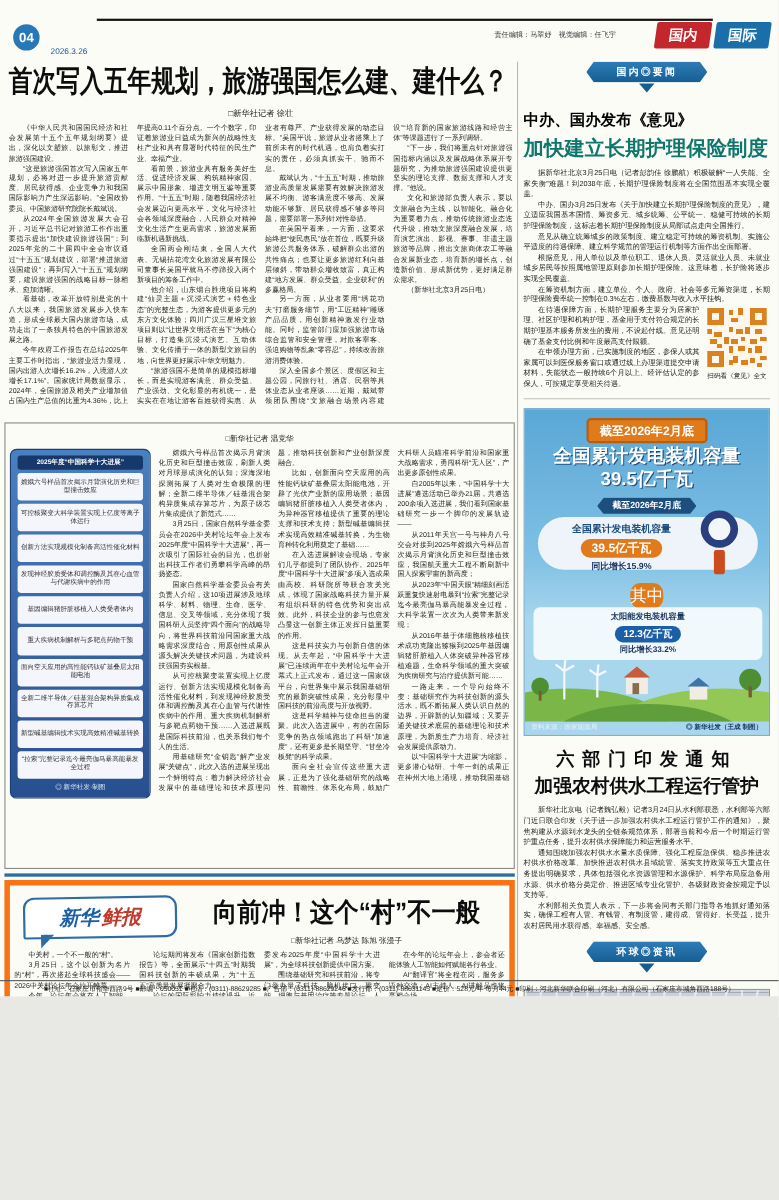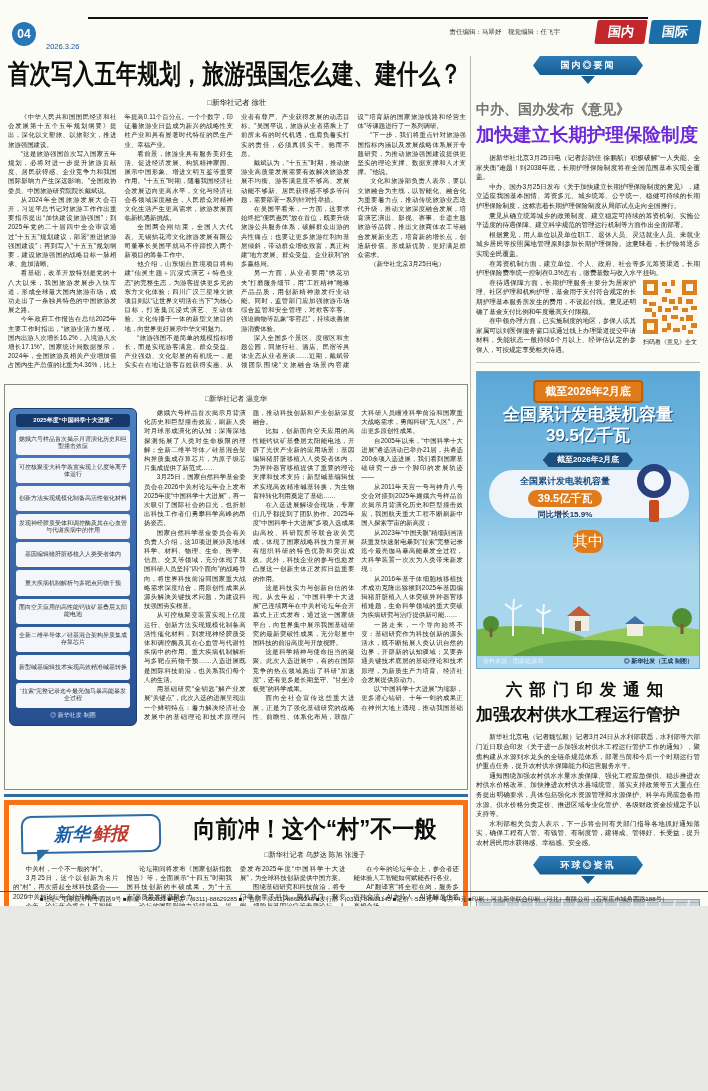--- a/index.html
+++ b/index.html
@@ -59,22 +59,22 @@
   .v-head{margin:4px 0 0 158px;text-align:center;font-size:24px;font-weight:900;color:#0d0d0d;white-space:nowrap;
           transform:scaleX(0.92);transform-origin:center;}
   .v-byline{margin:5px 0 4px 158px;text-align:center;font-size:7px;color:#222;}
   .cols4b{column-count:4;column-gap:8px;column-fill:auto;height:196px;overflow:hidden;}
   
   .right{position:absolute;left:476px;top:56px;width:224px;}
   .ribbon{position:relative;width:110px;margin:0 auto;background:linear-gradient(#2e7cb8,#155e92);
           color:#fff;font-size:9px;font-weight:bold;text-align:center;padding:3px 0;letter-spacing:2px;
           clip-path:polygon(7px 0,calc(100% - 7px) 0,100% 50%,calc(100% - 7px) 100%,7px 100%,0 50%);}
   .ribbon-arrow{width:0;height:0;margin:1px auto 0;border:7px solid transparent;border-top:8px solid #155e92;}
-  .kicker{margin:10px 0 0;font-size:14px;font-weight:bold;color:#737373;}
-  .care-head{margin:3px 0 6px;font-size:18.5px;font-weight:900;color:#6d28d9;white-space:nowrap;}
+  .kicker{margin:10px 0 0;font-size:14px;font-weight:bold;color:#000000;}
+  .care-head{margin:3px 0 6px;font-size:18.5px;font-weight:900;color:#0f766e;white-space:nowrap;}
   .care-body{font-size:6.6px;line-height:9.6px;}
   .qr-wrap{float:right;width:60px;margin:2px 0 0 4px;text-align:center;}
   .qr-cap{font-size:6px;color:#222;margin-top:2px;}
   .hsep{border:none;border-top:1px solid #c4c4bc;margin:8px 0;}
   
   .power{position:relative;width:224px;height:298px;border:1px solid #6fa9cf;
          background:linear-gradient(#5aa7d6 0%,#7fc0e4 45%,#a8d6ec 65%);overflow:hidden;}
   .p-badge{position:absolute;left:50%;top:8px;transform:translateX(-50%);background:#e07b1c;
            border:2px solid #b85e0e;color:#fff;font-size:11px;font-weight:bold;padding:2px 10px;border-radius:4px;white-space:nowrap;}
   .p-title{position:absolute;left:0;top:32px;width:100%;text-align:center;color:#fff;font-weight:900;
@@ -96,21 +96,21 @@
   .p-cell{flex:1;background:rgba(255,255,255,.85);border-radius:6px;text-align:center;padding:4px 2px;}
   .p-cell .lab{font-size:7.5px;font-weight:bold;color:#16335e;}
   .p-cell .val{display:inline-block;background:#1d5fa6;color:#fff;font-size:9px;font-weight:bold;
                padding:1px 8px;border-radius:8px;margin:2px 0;}
   .p-cell .gro{font-size:7.5px;font-weight:bold;color:#16335e;}
   .p-scene{position:absolute;left:0;bottom:12px;width:224px;height:66px;}
   .p-src{position:absolute;left:6px;bottom:2px;font-size:6px;color:#e8f2fa;}
   .p-cred{position:absolute;right:6px;bottom:2px;font-size:6px;color:#16335e;font-weight:bold;}
   
   .water-h1{margin:10px 0 0;text-align:center;font-size:16.5px;font-weight:900;letter-spacing:7px;color:#0d0d0d;white-space:nowrap;}
-  .water-h2{margin:2px 0 6px;text-align:left;font-size:17px;font-weight:900;color:#0d0d0d;white-space:nowrap;}
+  .water-h2{margin:2px 0 6px;text-align:center;font-size:17px;font-weight:900;color:#0d0d0d;white-space:nowrap;}
   .water-body{font-size:6.6px;line-height:9.6px;}
   
   .photo{position:relative;width:224px;height:100px;margin-top:8px;overflow:hidden;border:1px solid #999;
          background:linear-gradient(#cdd3da 0%,#b9c1cb 38%,#77818e 45%,#515b68 100%);}
   .photo .beams{position:absolute;left:0;top:0;width:100%;height:40%;
         background:repeating-linear-gradient(95deg,rgba(255,255,255,.55) 0 2px,transparent 2px 14px),
                    repeating-linear-gradient(0deg,rgba(120,130,145,.5) 0 1px,transparent 1px 9px);}
   .photo .crowd{position:absolute;left:0;bottom:0;width:100%;height:58%;
         background:repeating-radial-gradient(circle at 6px 6px,#252c38 0 2.6px,transparent 2.6px 9px),
                    repeating-radial-gradient(circle at 13px 12px,#3c4656 0 2.2px,transparent 2.2px 11px),
@@ -314,20 +314,25 @@
       <div class="p-innerbadge">截至2026年2月底</div>
       <div class="p-statpill">
         <div class="p-stat-label">全国累计发电装机容量</div>
         <div class="p-stat-value">39.5亿千瓦</div>
         <div class="p-stat-growth">同比增长15.9%</div>
       </div>
       <div class="mag"></div>
       <div class="mag-handle"></div>
       <div class="p-among">其中</div>
       <div class="p-two">
+        <div class="p-cell">
+          <div class="lab">太阳能发电装机容量</div>
+          <div class="val">12.3亿千瓦</div>
+          <div class="gro">同比增长33.2%</div>
+        </div>
       </div>
       <div class="p-scene">
         <svg width="224" height="66" viewBox="0 0 224 66">
           <ellipse cx="40" cy="70" rx="90" ry="34" fill="#7ab648"></ellipse>
           <ellipse cx="180" cy="74" rx="100" ry="38" fill="#93c857"></ellipse>
           <ellipse cx="112" cy="84" rx="90" ry="34" fill="#5f9e3a"></ellipse>
           <circle cx="205" cy="28" r="10" fill="#4e8f33"></circle>
             <rect x="203.5" y="34" width="3" height="10" fill="#7a5a34"></rect>
           <circle cx="14" cy="34" r="8" fill="#4e8f33"></circle>
             <rect x="12.8" y="38" width="2.5" height="9" fill="#7a5a34"></rect>

